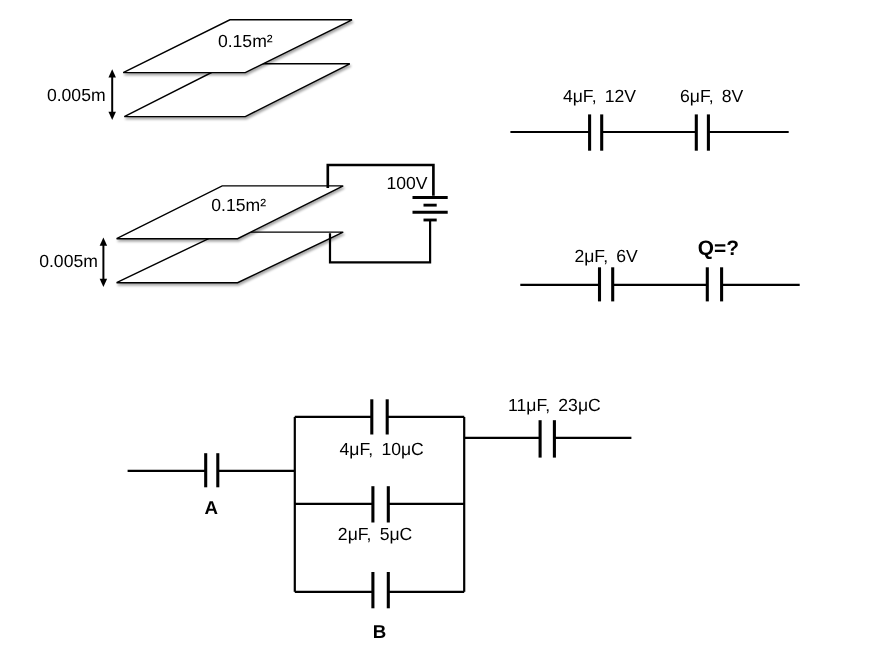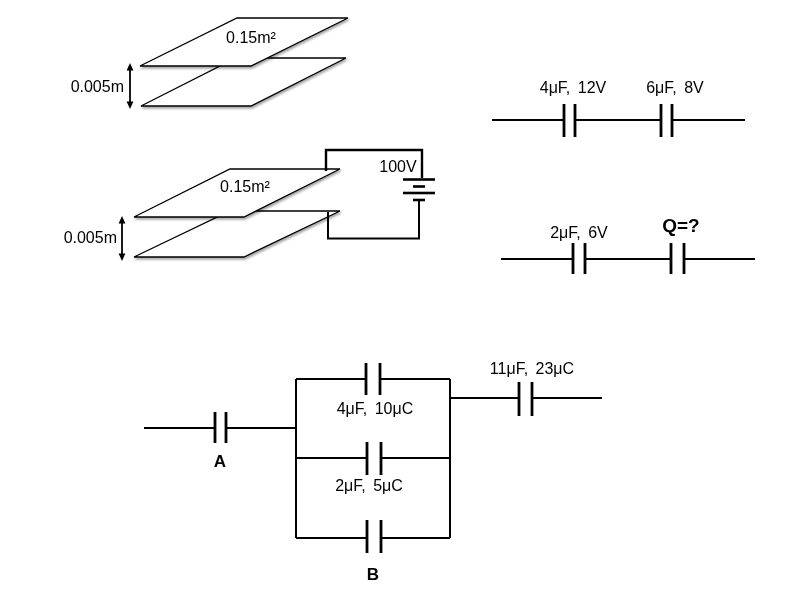--- a/index.html
+++ b/index.html
@@ -2,21 +2,21 @@
 <html style="--background: #ffffff; --ink: #000000;"><head>
 <meta charset="utf-8">
 <style>
   :root { --background:#ffffff; --ink:#000000; }
   html,body { margin:0; padding:0; }
   body {
     width:800px; height:600px;
     background:var(--background);
     font-family:"Liberation Sans", sans-serif;
   }
-  .stage { position:relative; width:760px; height:600px; overflow:hidden;padding-left:28px; }
+  .stage { position:relative; width:760px; height:600px; overflow:hidden; }
   svg { display:block; }
 
   .wire   { stroke:var(--ink); stroke-width:2;   fill:none; stroke-linecap:butt; }
   .wireB  { stroke:var(--ink); stroke-width:2.4; fill:none; }
   .plate  { stroke:var(--ink); stroke-width:2.8; fill:none; stroke-linecap:butt; }
   .batt   { stroke:var(--ink); stroke-width:2.6; fill:none; }
   .plate3d{ fill:#ffffff; stroke:var(--ink); stroke-width:1.3;
             filter:drop-shadow(1.2px 2px 1.2px rgba(0,0,0,0.35)); }
   .arrowline { stroke:var(--ink); stroke-width:1.8; fill:none; }
   .arrowhead { fill:var(--ink); stroke:none; }

